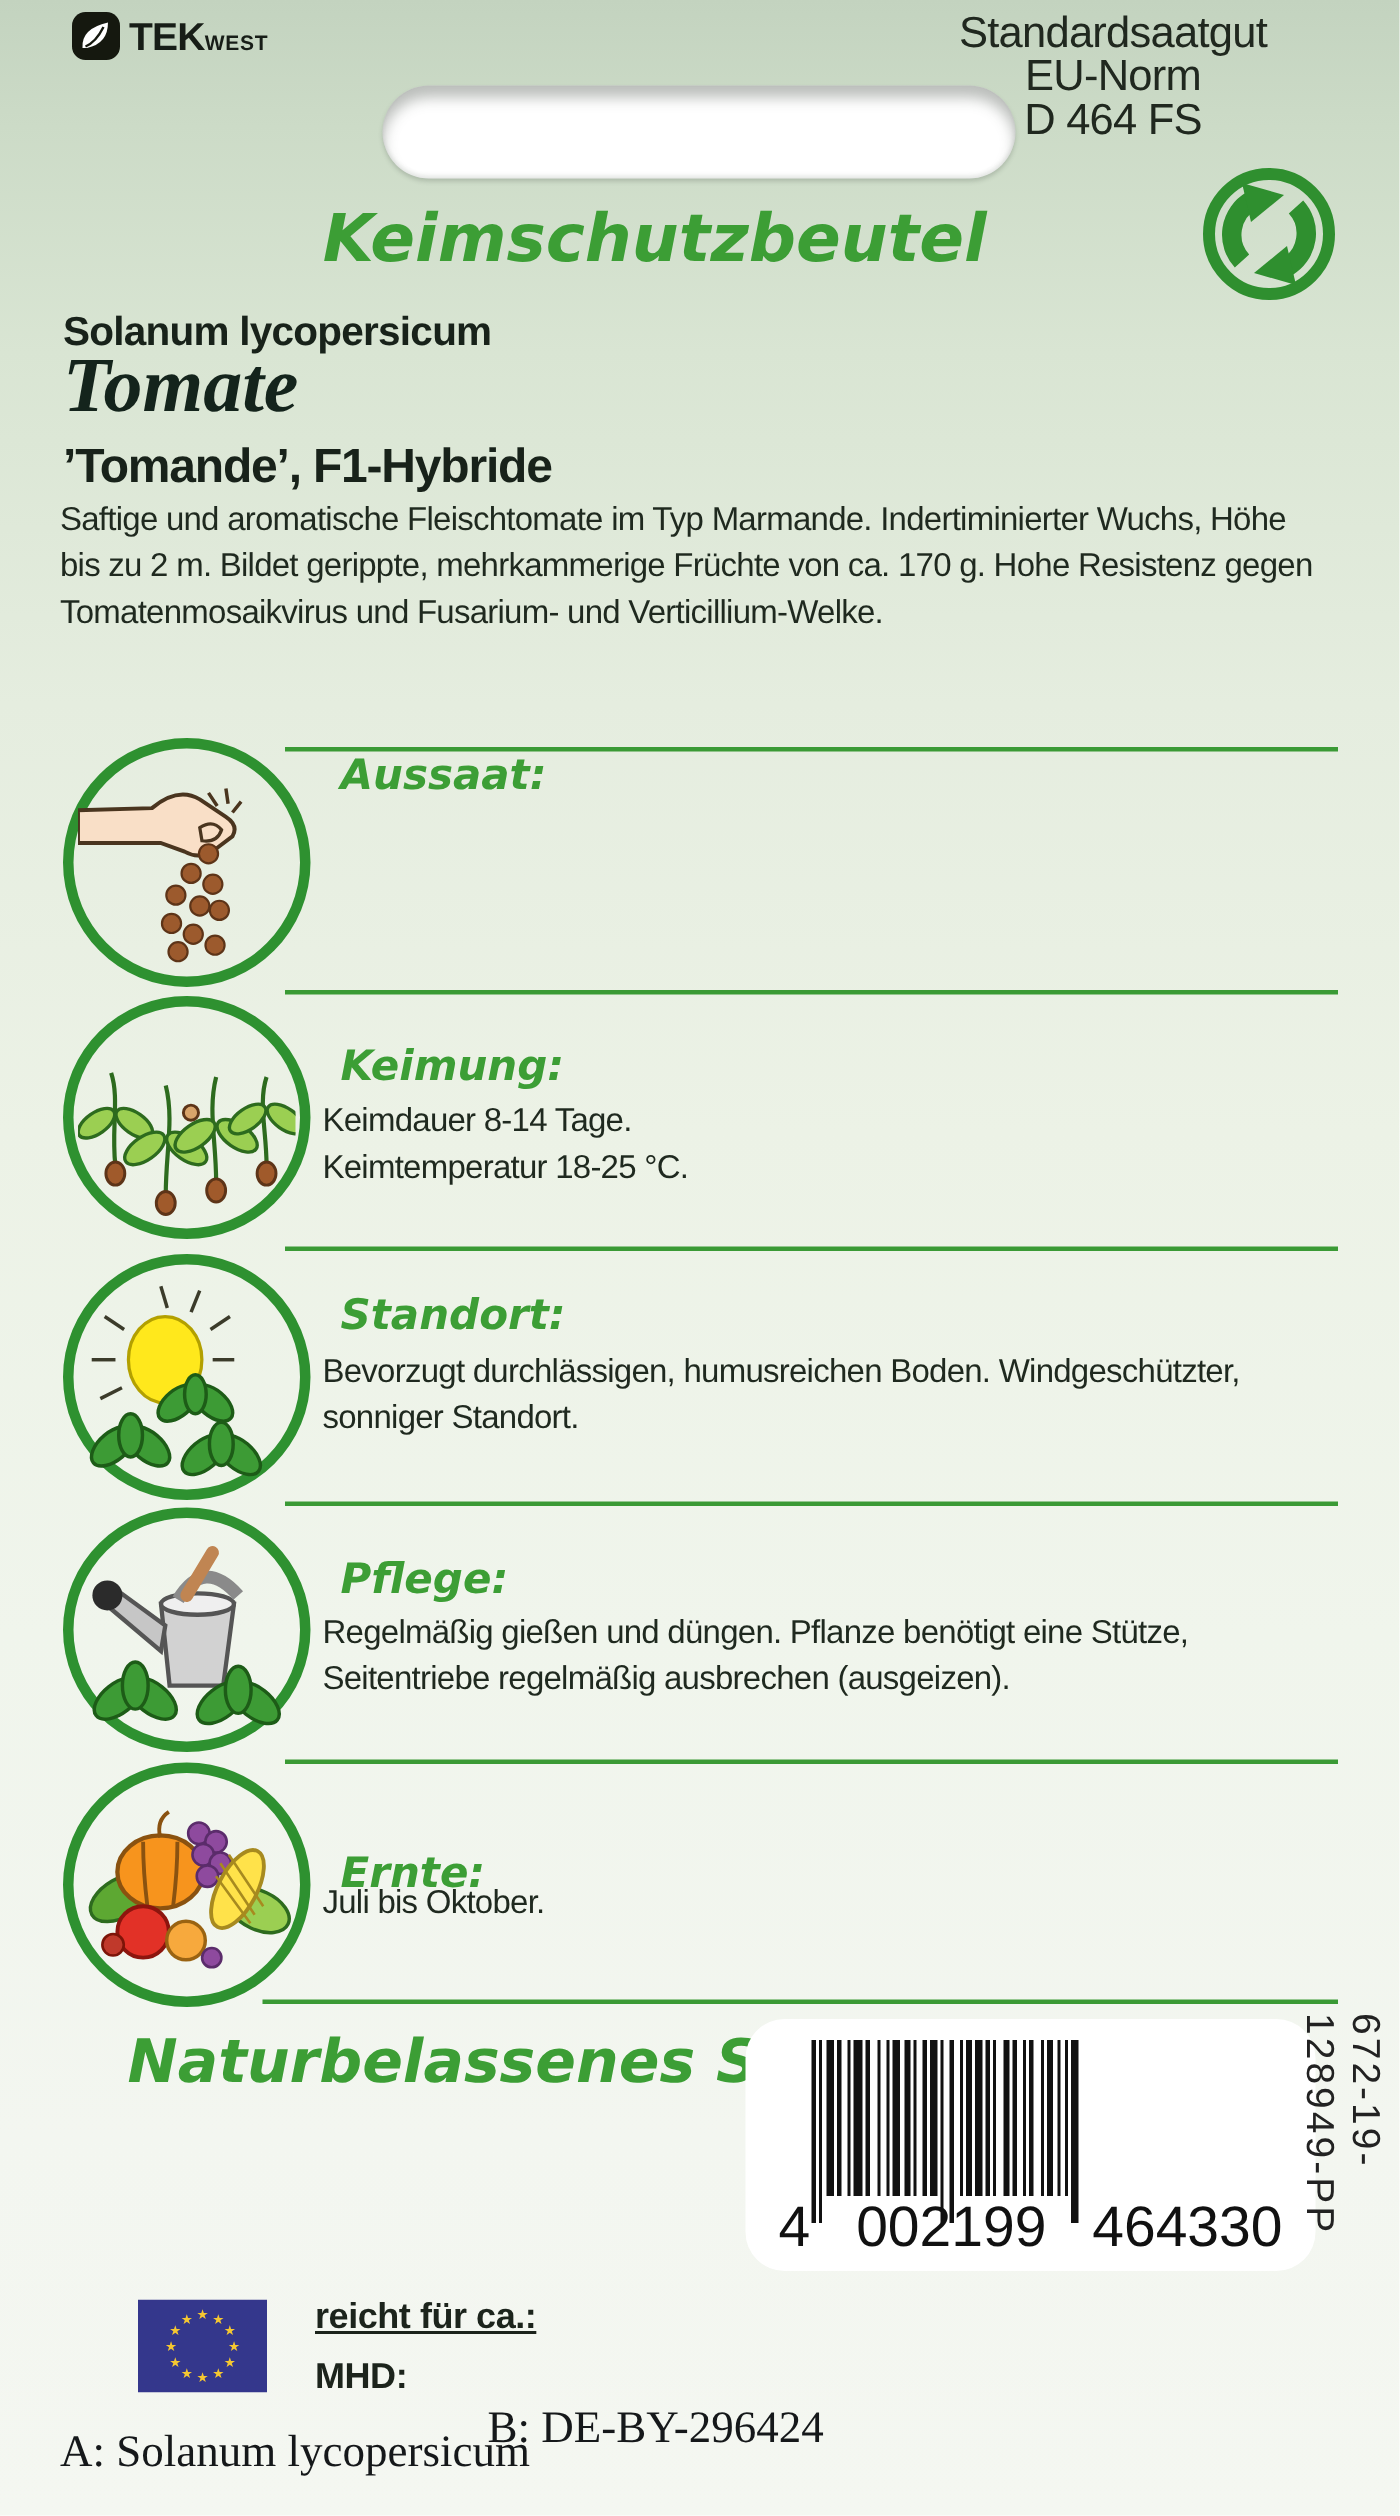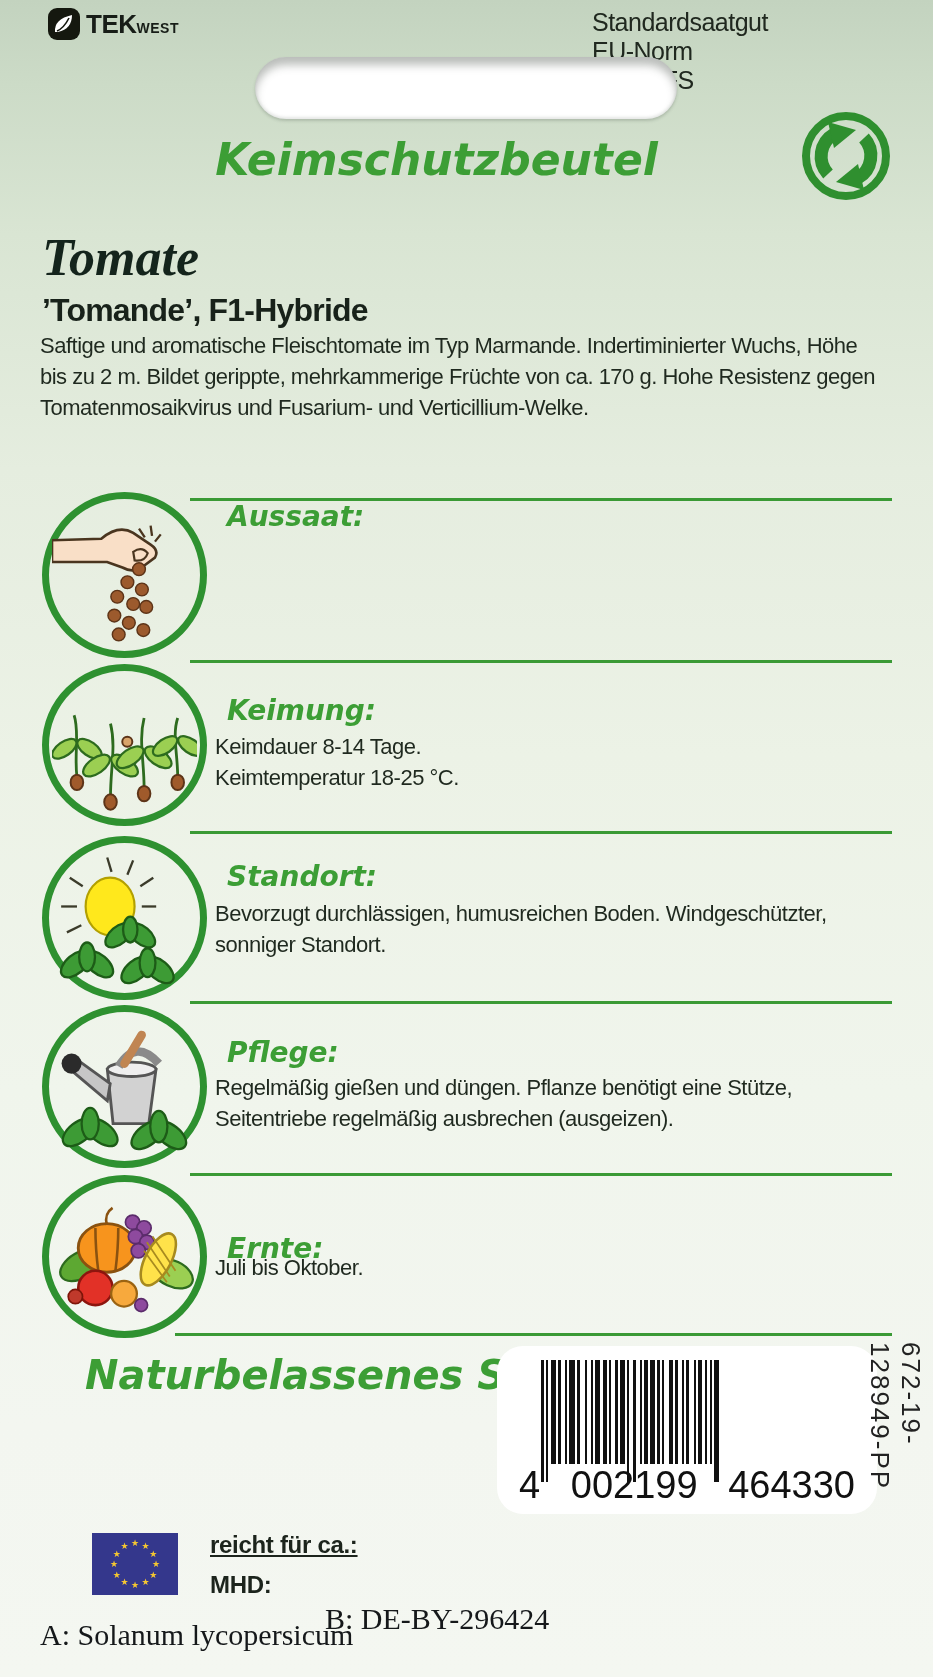--- a/index.html
+++ b/index.html
@@ -7,21 +7,21 @@
     position:relative;width:933px;height:1677px;overflow:hidden;
     font-family:"Liberation Sans",sans-serif;
     background:linear-gradient(180deg,#c3d3bf 0%,#ccdbc7 5%,#d9e5d3 14%,#e5eddf 28%,#ecf2e6 45%,#f0f5ec 65%,#f3f6f0 85%,#f4f7f1 100%);
     color:#1f281f;
   }
   .abs{position:absolute;}
   
   .brandbox{display:flex;align-items:center;gap:6px;}
   .brand-tek{font-weight:700;font-size:26px;letter-spacing:-0.5px;color:#171d17;}
   .brand-west{font-weight:700;font-size:14px;letter-spacing:0.5px;color:#171d17;}
-  .topright{text-align:left;font-size:25px;line-height:29px;letter-spacing:-0.5px;color:#20281f;}
+  .topright{text-align:center;font-size:29px;line-height:29px;letter-spacing:-0.5px;color:#20281f;}
   
   .pill{background:#fff;border-radius:32px;box-shadow:inset 0 8px 9px rgba(60,70,60,.35), inset 0 -2px 3px rgba(60,70,60,.12), 0 2px 3px rgba(80,90,80,.25);}
   .script{font-style:italic;font-weight:700;color:#3c9e35;font-family:"DejaVu Sans",sans-serif;}
   
   .botanical{font-size:27px;font-weight:700;letter-spacing:-0.5px;color:#18221a;}
   .bigname{font-family:"Liberation Serif",serif;font-style:italic;font-weight:700;font-size:52px;color:#14241c;}
   .variety{font-size:32px;font-weight:700;letter-spacing:-0.8px;color:#18221a;}
   .desc{font-size:22px;line-height:31px;letter-spacing:-0.5px;white-space:pre-line;color:#1f291f;}
   
   .secline{height:3px;background:#3a9a35;}
@@ -64,20 +64,21 @@
   <div class="abs script" style="left:0;top:134px;width:933px;text-align:center;font-size:44px;transform:translateX(-30px);">Keimschutzbeutel</div>
 
   <svg class="abs" style="left:800px;top:110px;" width="92" height="92" viewBox="0 0 92 92">
     <circle cx="46" cy="46" r="40" fill="none" stroke="#2f8f2f" stroke-width="8"></circle>
     <path d="M28 64 A26 26 0 0 1 34 24" stroke="#2f8f2f" stroke-width="13" fill="none"></path>
     <polygon points="28,12 56,20 34,38" fill="#2f8f2f"></polygon>
     <path d="M64 28 A26 26 0 0 1 58 68" stroke="#2f8f2f" stroke-width="13" fill="none"></path>
     <polygon points="64,80 36,72 58,54" fill="#2f8f2f"></polygon>
   </svg>
 
+  <div class="abs botanical" style="left:42px;top:206px;">Solanum lycopersicum</div>
   <div class="abs bigname" style="left:42px;top:228px;">Tomate</div>
   <div class="abs variety" style="left:42px;top:292px;">’Tomande’, F1-Hybride</div>
   <div class="abs desc" style="left:40px;top:330px;width:870px;">Saftige und aromatische Fleischtomate im Typ Marmande. Indertiminierter Wuchs, Höhe
 bis zu 2 m. Bildet gerippte, mehrkammerige Früchte von ca. 170 g. Hohe Resistenz gegen
 Tomatenmosaikvirus und Fusarium- und Verticillium-Welke.</div>
 
   <div class="abs secline" style="left:190px;top:498px;width:702px;"></div>
   <div class="abs secline" style="left:190px;top:660px;width:702px;"></div>
   <div class="abs secline" style="left:190px;top:831px;width:702px;"></div>
   <div class="abs secline" style="left:190px;top:1001px;width:702px;"></div>

